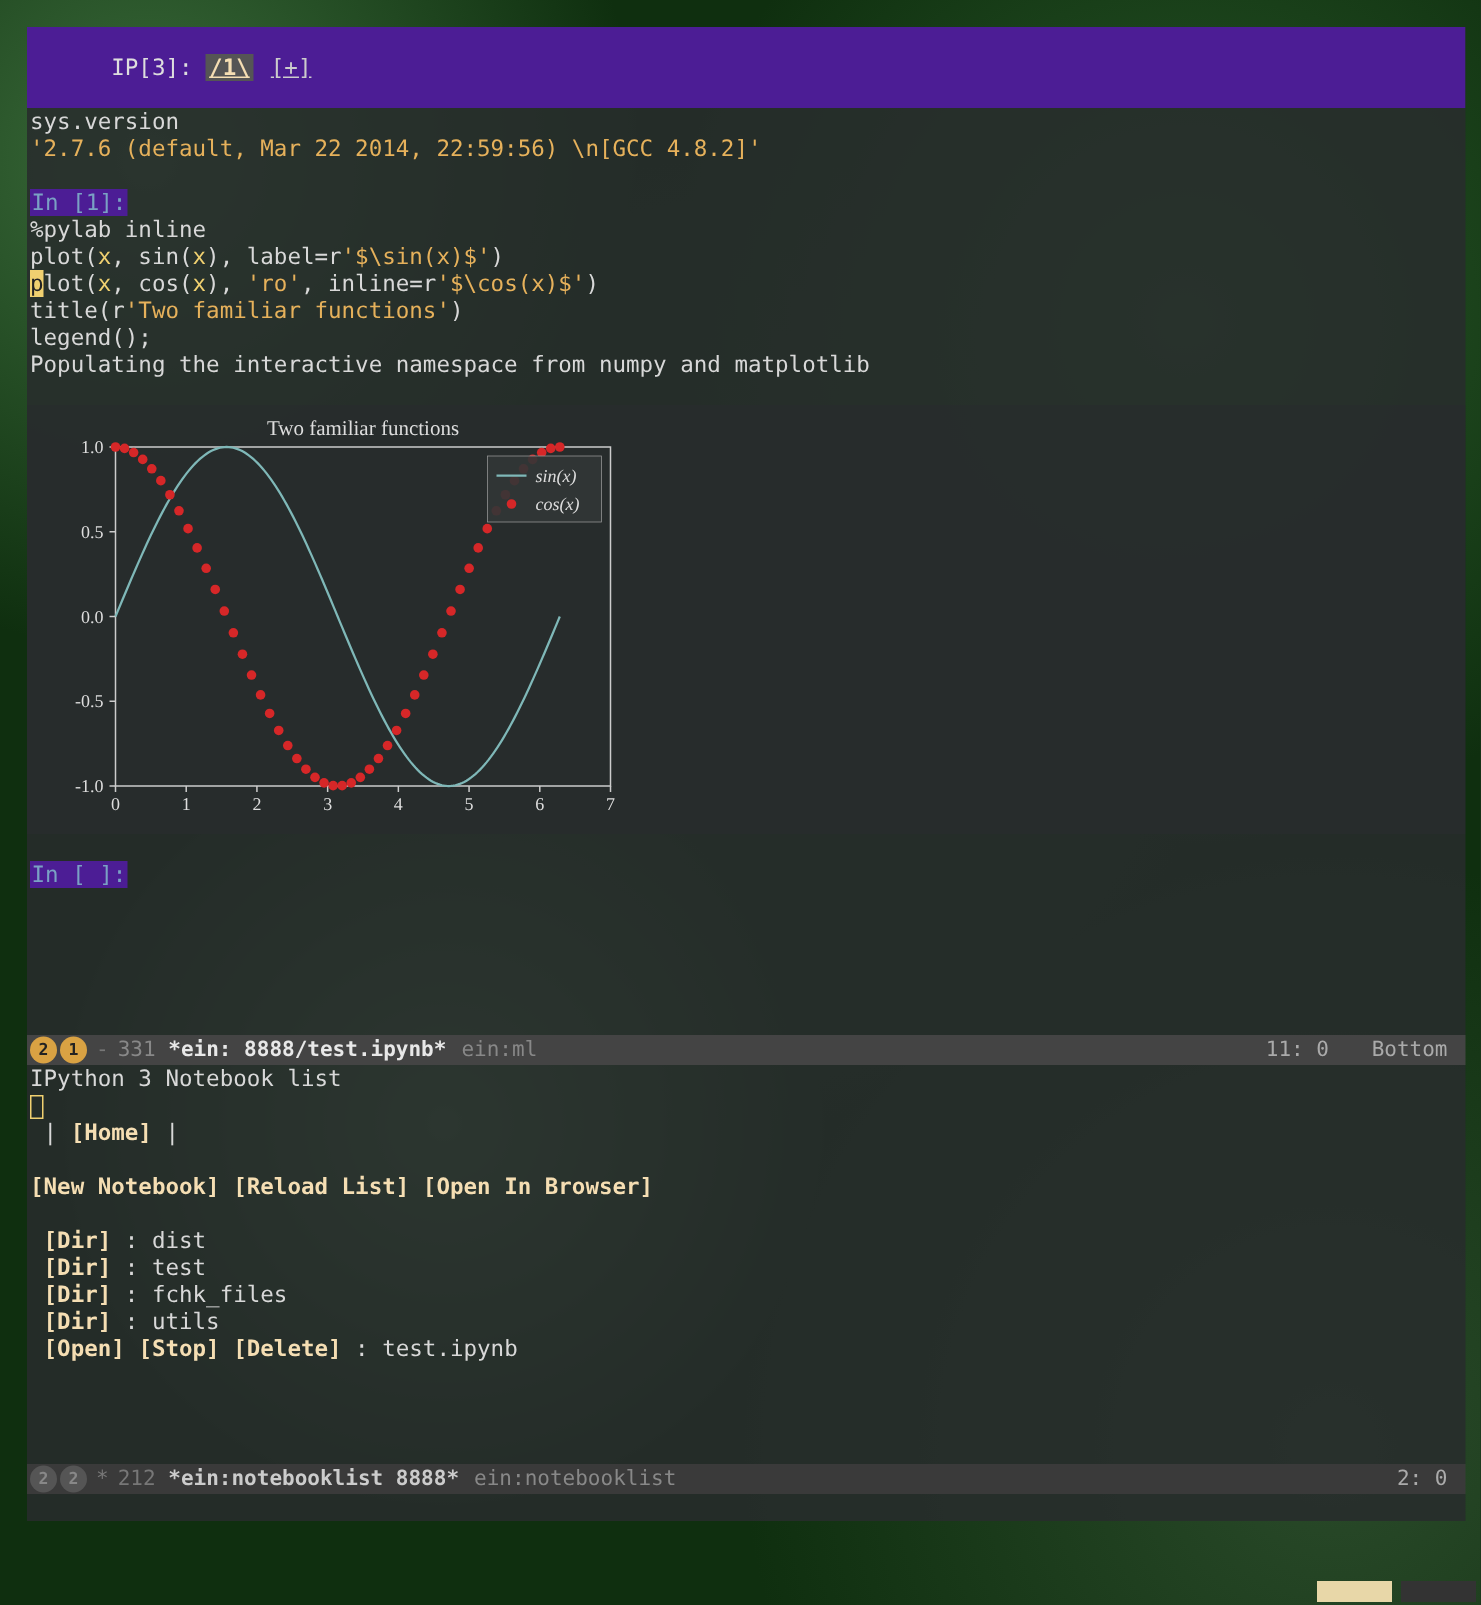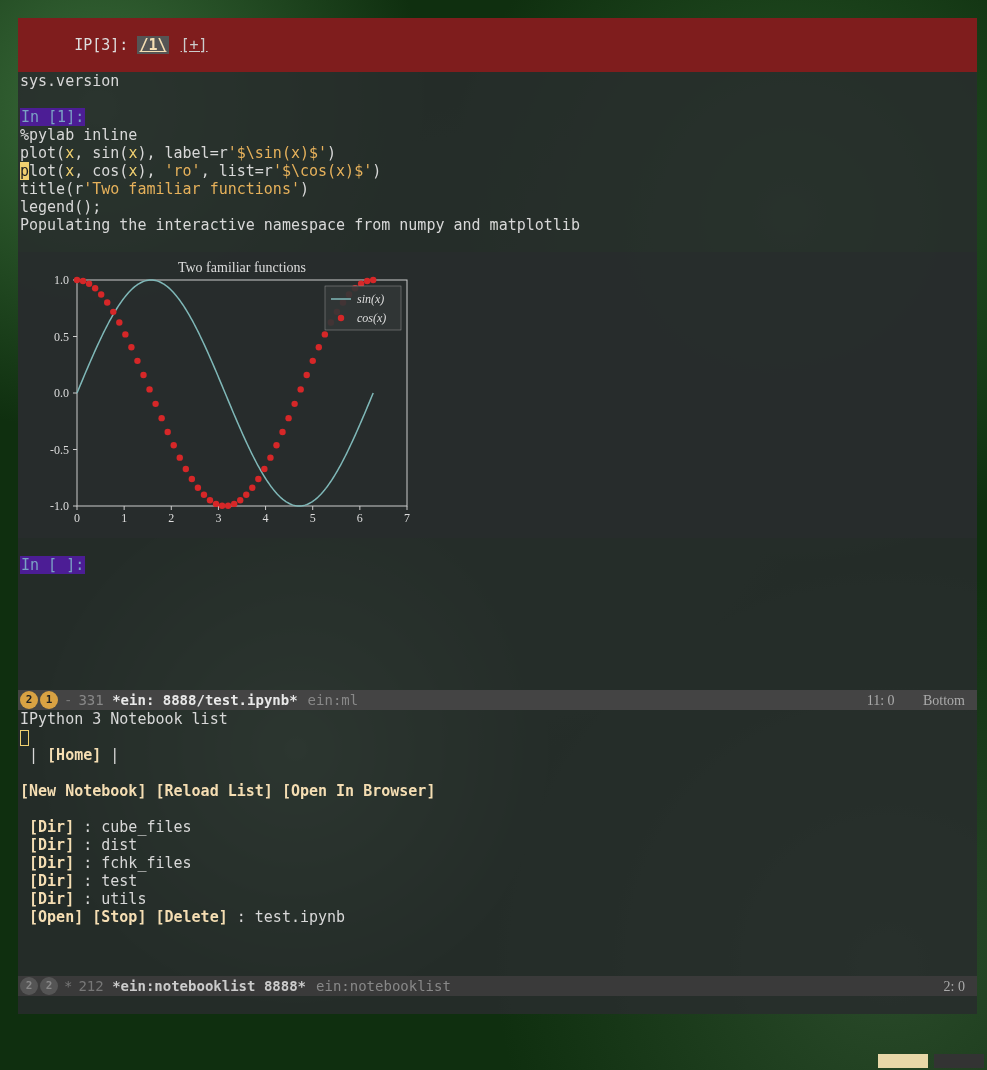--- a/index.html
+++ b/index.html
@@ -57,26 +57,26 @@
     display: inline-flex; align-items: center; justify-content: center;
     width: 18px; height: 18px; border-radius: 50%;
     font-size: 11px; font-weight: bold; margin-left: 2px;
   }
   .badge-orange { background: #d9a243; color: #222; }
   .badge-inactive { background: #555; color: #888; }
   .ml-sep { color: #777; margin: 0 6px; }
   .ml-buf { color: #e8e8e8; font-weight: bold; }
   .ml-mode { color: #888; margin-left: 10px; }
   .ml-right { position: absolute; right: 12px; color: #aaa; }
-  .ml-right span { margin-left: 20px; font-family: Liberation Serif, serif; }
+  .ml-right span { margin-left: 20px; }
   .modeline-inactive { background: #3a3a3a; color: #888; }
   .modeline-inactive .ml-buf { color: #ccc; }
 
   .line { white-space: pre; padding: 0 2px; }
-  .topbar { background: #7f1d1d; }
+  .topbar { background: #4c1d95; }
   .topbar .ip { color: #dedede; }
   .topbar .active-ws { background: #555; color: #f5deb3; text-decoration: underline; font-weight: bold; padding: 0 2px;}
   .topbar .add { color: #ccc; text-decoration: underline; padding: 0 3px; }
 
   .prompt-in { background: #4c1d95; color: #7aa1c4; padding: 0 1px; }
   .code-str { color: #e6b15b; }
   .code-kw { color: #f0d070; }
   .cursor-block { background: #f0d070; color: #222; }
 
   .chart-wrap { background: rgba(40,44,44,0.88); padding: 6px 4px; }
@@ -111,26 +111,27 @@
 
 <div class="bg"></div>
 
 <div class="editor">
 
   <div class="pane pane-top">
     <div class="line topbar">
       <span class="ip">IP[3]:</span> <span class="active-ws">/1\</span> <span class="add">[+]</span>
     </div>
     <div class="line"><span>sys.version</span></div>
+    <div class="line"><span class="code-str">'2.7.6 (default, Mar 22 2014, 22:59:56) \n[GCC 4.8.2]'</span></div>
     <div class="line">&nbsp;</div>
 
     <div class="line"><span class="prompt-in">In [1]:</span></div>
     <div class="line"><span>%pylab inline</span></div>
     <div class="line"><span>plot(</span><span class="code-kw">x</span><span>, sin(</span><span class="code-kw">x</span><span>), label=r</span><span class="code-str">'$\sin(x)$'</span><span>)</span></div>
-    <div class="line"><span class="cursor-block">p</span><span>lot(</span><span class="code-kw">x</span><span>, cos(</span><span class="code-kw">x</span><span>), </span><span class="code-str">'ro'</span><span>, list=r</span><span class="code-str">'$\cos(x)$'</span><span>)</span></div>
+    <div class="line"><span class="cursor-block">p</span><span>lot(</span><span class="code-kw">x</span><span>, cos(</span><span class="code-kw">x</span><span>), </span><span class="code-str">'ro'</span><span>, inline=r</span><span class="code-str">'$\cos(x)$'</span><span>)</span></div>
     <div class="line"><span>title(r</span><span class="code-str">'Two familiar functions'</span><span>)</span></div>
     <div class="line"><span>legend();</span></div>
     <div class="line"><span>Populating the interactive namespace from numpy and matplotlib</span></div>
     <div class="line">&nbsp;</div>
 
     <div class="chart-wrap">
       <svg class="chart" id="chart-svg" width="395" height="270">
           <rect x="55" y="22" width="330" height="226" fill="none" stroke="#ccc" stroke-width="1"></rect>
           <text x="220" y="14" class="title">Two familiar functions</text>
           <line x1="55" y1="248" x2="55" y2="252" class="tick"></line>
@@ -238,24 +239,23 @@
   </div>
 
   <div class="pane pane-bottom">
     <div class="line"><span>IPython 3 Notebook list</span></div>
     <div class="line"><span class="cursor-outline"></span></div>
     <div class="line"> <span>|</span> <span class="nb-link">[Home]</span> <span>|</span></div>
     <div class="line">&nbsp;</div>
     <div class="line"><span class="nb-link">[New Notebook]</span> <span class="nb-link">[Reload List]</span> <span class="nb-link">[Open In Browser]</span></div>
     <div class="line">&nbsp;</div>
     <div id="nb-rows">
-        <div class="line"> <span class="nb-dir">[Dir]</span><span> : </span><span class="nb-text">cube_files</span></div>
         <div class="line"> <span class="nb-dir">[Dir]</span><span> : </span><span class="nb-text">dist</span></div>
+        <div class="line"> <span class="nb-dir">[Dir]</span><span> : </span><span class="nb-text">test</span></div>
         <div class="line"> <span class="nb-dir">[Dir]</span><span> : </span><span class="nb-text">fchk_files</span></div>
-        <div class="line"> <span class="nb-dir">[Dir]</span><span> : </span><span class="nb-text">test</span></div>
         <div class="line"> <span class="nb-dir">[Dir]</span><span> : </span><span class="nb-text">utils</span></div>
       </div>
     <div class="line"> <span class="nb-link">[Open]</span> <span class="nb-link">[Stop]</span> <span class="nb-link">[Delete]</span><span> : </span><span class="nb-text">test.ipynb</span></div>
   </div>
 
   <div class="modeline modeline-inactive">
     <span class="badge badge-inactive">2</span>
     <span class="badge badge-inactive">2</span>
     <span class="ml-sep">*</span>
     <span style="color:#777">212</span>

